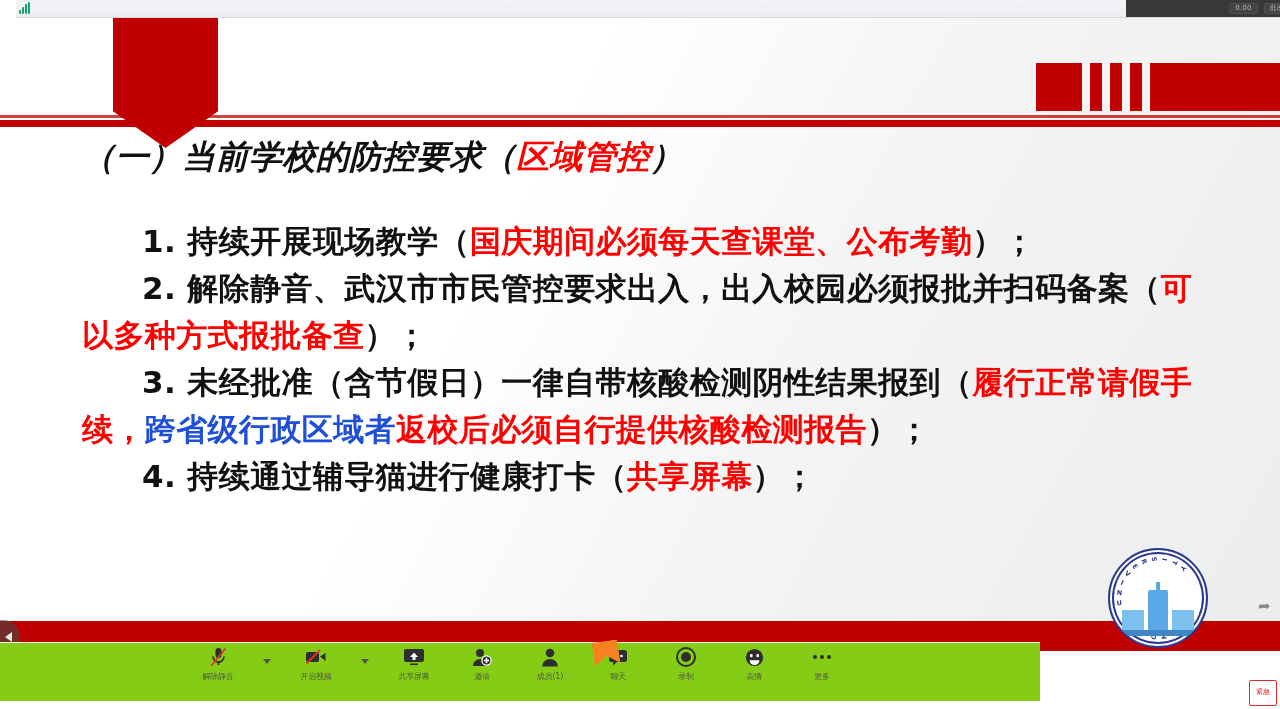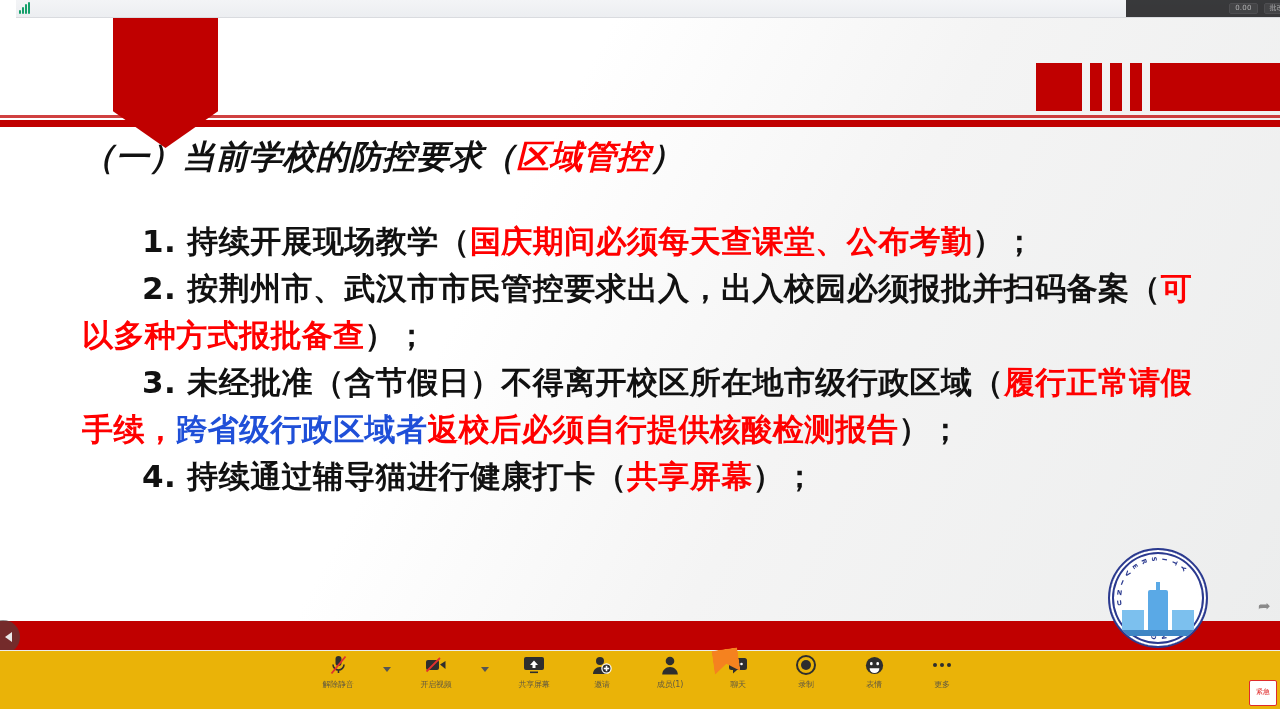--- a/index.html
+++ b/index.html
@@ -135,22 +135,22 @@
   }
 
   
   #annot-cursor{
     position:absolute;right:4px;bottom:88px;width:18px;height:22px;z-index:32;color:#8a8a8a;
     font-size:15px;line-height:1;
   }
 
   
   #toolbar{
-    position:absolute;left:0;bottom:0;width:1280px;height:58px;
-    background:#eab308;border-top:1px solid #ececec;z-index:35;
+    position:absolute;left:0;bottom:8px;width:1040px;height:58px;
+    background:#84cc16;border-top:1px solid #ececec;z-index:35;
   }
   #tool-items{
     position:absolute;left:50%;transform:translateX(-50%);
     top:3px;display:flex;align-items:flex-start;gap:22px;
   }
   .tool{
     width:46px;display:flex;flex-direction:column;align-items:center;gap:3px;
     position:relative;
   }
   .tool .glyph{height:22px;display:flex;align-items:center;justify-content:center;color:#2e2e2e;}
@@ -213,23 +213,23 @@
   </div>
 
   <div id="rule-a"></div>
   <div id="rule-b"></div>
 
   <div id="body-text">
     <div class="line title-line"><span>（一）当前学校的防控要求（</span><span class="red">区域管控</span><span>）</span></div>
 
     <div class="line indent"><span>1.</span> <span class="blk">持续开展现场教学（</span><span class="red">国庆期间必须每天查课堂、公布考勤</span><span class="blk">）；</span></div>
 
-    <div class="line indent"><span>2.</span> <span class="blk">按荆州市、武汉市市民管控要求出入，出入校园必须报批并扫码备案（</span><span class="red">可以多种方式报批备查</span><span class="blk">）；</span></div>
-
-    <div class="line indent"><span>3.</span> <span class="blk">未经批准（含节假日）不得离开校区所在地市级行政区域（</span><span class="red">履行正常请假手续，</span><span class="blue">跨省级行政区域者</span><span class="red">返校后必须自行提供核酸检测报告</span><span class="blk">）；</span></div>
+    <div class="line indent"><span>2.</span> <span class="blk">解除静音、武汉市市民管控要求出入，出入校园必须报批并扫码备案（</span><span class="red">可以多种方式报批备查</span><span class="blk">）；</span></div>
+
+    <div class="line indent"><span>3.</span> <span class="blk">未经批准（含节假日）一律自带核酸检测阴性结果报到（</span><span class="red">履行正常请假手续，</span><span class="blue">跨省级行政区域者</span><span class="red">返校后必须自行提供核酸检测报告</span><span class="blk">）；</span></div>
 
     <div class="line indent"><span>4.</span> <span class="blk">持续通过辅导猫进行健康打卡（</span><span class="red">共享屏幕</span><span class="blk">）；</span></div>
 
 
   </div>
 
   <div id="footer-band"></div>
 
   <div id="seal">
     <div class="ring-text" id="seal-ring">

